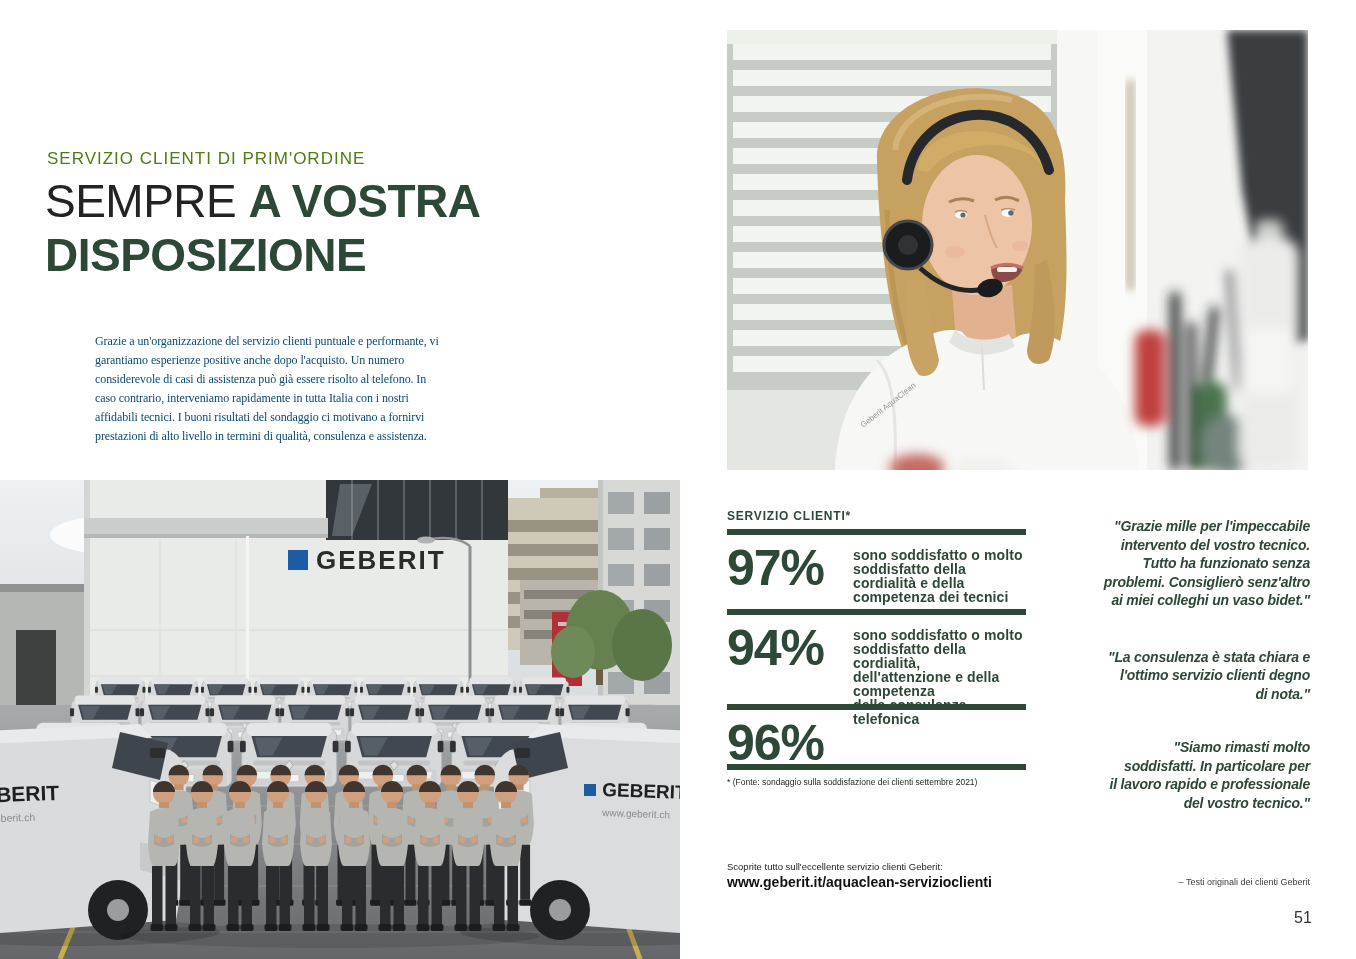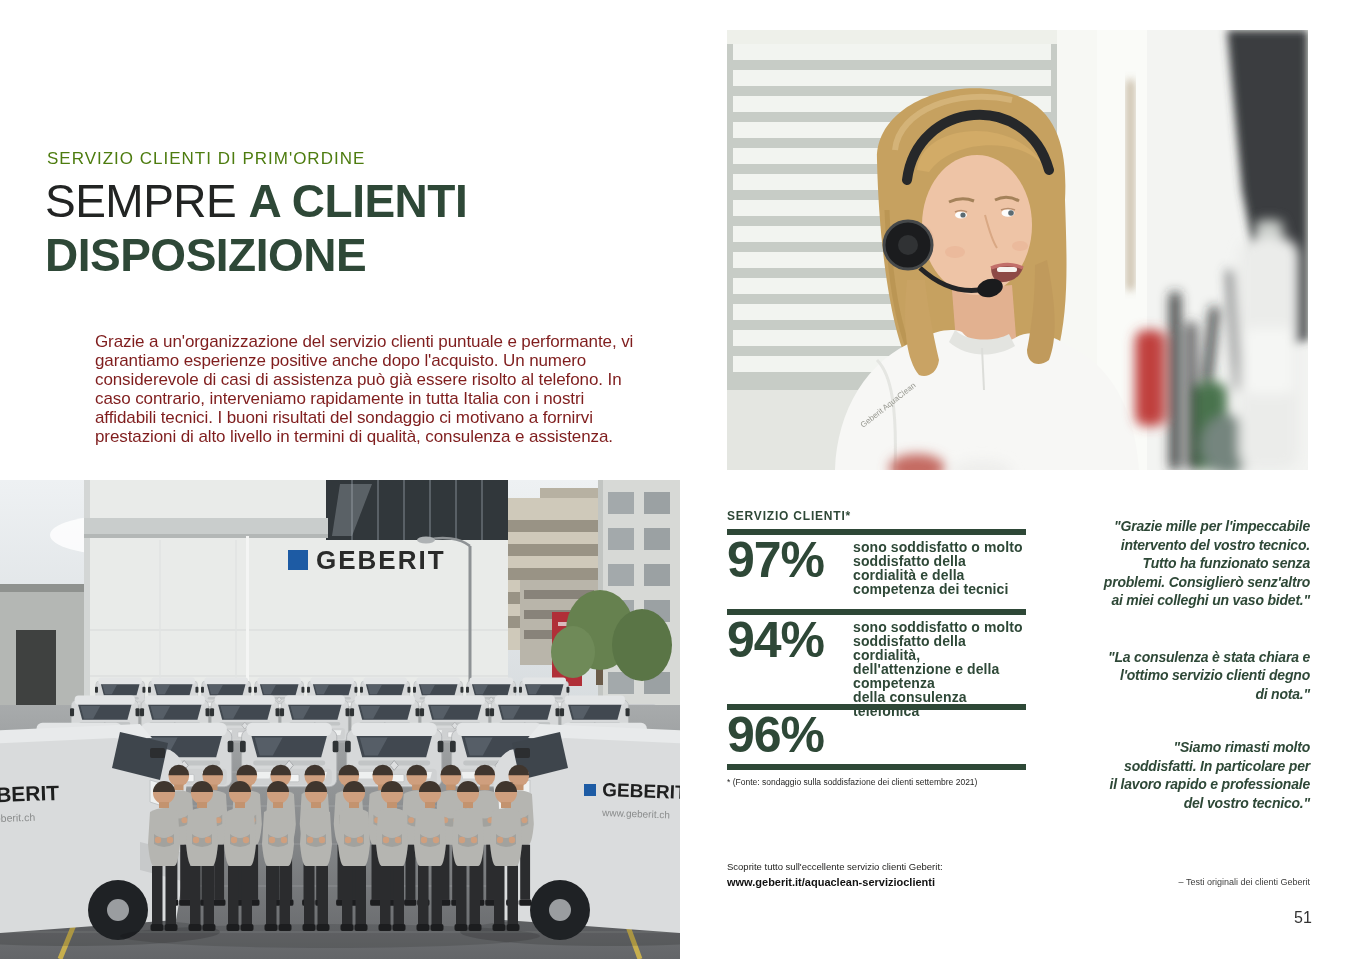--- a/index.html
+++ b/index.html
@@ -6,61 +6,61 @@
   body{width:1356px;height:959px;position:relative;overflow:hidden;
        font-family:"Liberation Sans",sans-serif;color:#1d1d1b;}
   .page{position:absolute;inset:0;background:#fff;}
 
   
   .kicker{position:absolute;left:47px;top:149px;font-size:17px;letter-spacing:1px;
           color:#4d7c0f;font-weight:400;}
   .title{position:absolute;left:45px;top:174px;margin:0;font-size:46px;line-height:54px;
          font-weight:400;color:#222423;letter-spacing:-0.5px;}
   .title .t-bold{font-weight:700;color:#2e4837;}
-  .intro{position:absolute;left:95px;top:332px;width:560px;margin:0;font-size:17px;
-         line-height:19px;color:#7f1d1d;white-space:pre-line;letter-spacing:-0.1px;}
+  .intro{position:absolute;left:95px;top:332px;width:560px;margin:0;font-size:12px;
+         line-height:19px;color:#0c4a6e;white-space:pre-line;letter-spacing:-0.1px;font-family:Liberation Serif, serif;}
 
   
   .photo-left{position:absolute;left:0;top:480px;width:680px;height:479px;margin:0;overflow:hidden;}
   .photo-right{position:absolute;left:727px;top:30px;width:581px;height:440px;margin:0;overflow:hidden;}
   figure svg{display:block;}
 
   
   .stats{position:absolute;left:727px;top:509px;width:299px;color:#2e4837;}
   .stats-heading{font-size:12px;font-weight:700;letter-spacing:0.8px;margin:0 0 6px 0;}
   .stat-bar{height:6px;background:#2e4837;}
-  .stat-row{display:flex;align-items:flex-start;box-sizing:border-box;}
+  .stat-row{display:flex;align-items:flex-start;box-sizing:border-box;padding-top:8px;}
   .stat-row.r1{height:74px;}
   .stat-row.r2{height:89px;}
   .stat-row.r3{height:54px;}
   .stat-value{width:126px;font-size:50px;font-weight:700;line-height:1;letter-spacing:-1px;}
   .stat-label{flex:1;font-size:14px;font-weight:700;line-height:14px;padding-top:5px;
               white-space:pre-line;letter-spacing:0.1px;}
   .stat-footnote{font-size:8.5px;color:#262625;margin-top:7px;font-weight:400;}
 
   
   .quotes{position:absolute;left:1030px;top:517px;width:280px;text-align:right;
           color:#2e4837;font-weight:700;font-style:italic;}
   .quote{font-size:14px;line-height:18.5px;white-space:pre-line;letter-spacing:-0.2px;}
   .quote.q2{margin-top:38px;}
   .quote.q3{margin-top:35px;}
   .attribution{position:absolute;right:46px;top:877px;font-size:9px;color:#3d3d3c;}
 
   
   .cta{position:absolute;left:727px;top:860px;font-size:9.5px;line-height:14px;color:#1d1d1b;}
-  .cta-link{display:block;font-size:11px;font-weight:700;color:#111;text-decoration:none;margin-top:1px;}
+  .cta-link{display:block;font-size:14px;font-weight:700;color:#111;text-decoration:none;margin-top:1px;}
   .page-number{position:absolute;left:1294px;top:909px;font-size:16px;color:#333;}
 </style>
 </head>
 <body>
 
 <div class="page">
 
   <div class="kicker">SERVIZIO CLIENTI DI PRIM'ORDINE</div>
-  <h1 class="title"><span>SEMPRE </span><span class="t-bold">A CLIENTI</span><br><span class="t-bold">DISPOSIZIONE</span></h1>
+  <h1 class="title"><span>SEMPRE </span><span class="t-bold">A VOSTRA</span><br><span class="t-bold">DISPOSIZIONE</span></h1>
   <p class="intro">Grazie a un'organizzazione del servizio clienti puntuale e performante, vi
 garantiamo esperienze positive anche dopo l'acquisto. Un numero
 considerevole di casi di assistenza può già essere risolto al telefono. In
 caso contrario, interveniamo rapidamente in tutta Italia con i nostri
 affidabili tecnici. I buoni risultati del sondaggio ci motivano a fornirvi
 prestazioni di alto livello in termini di qualità, consulenza e assistenza.</p>
 
   <figure class="photo-left">
     <svg viewBox="0 0 680 479" width="680" height="479">
       <defs>

